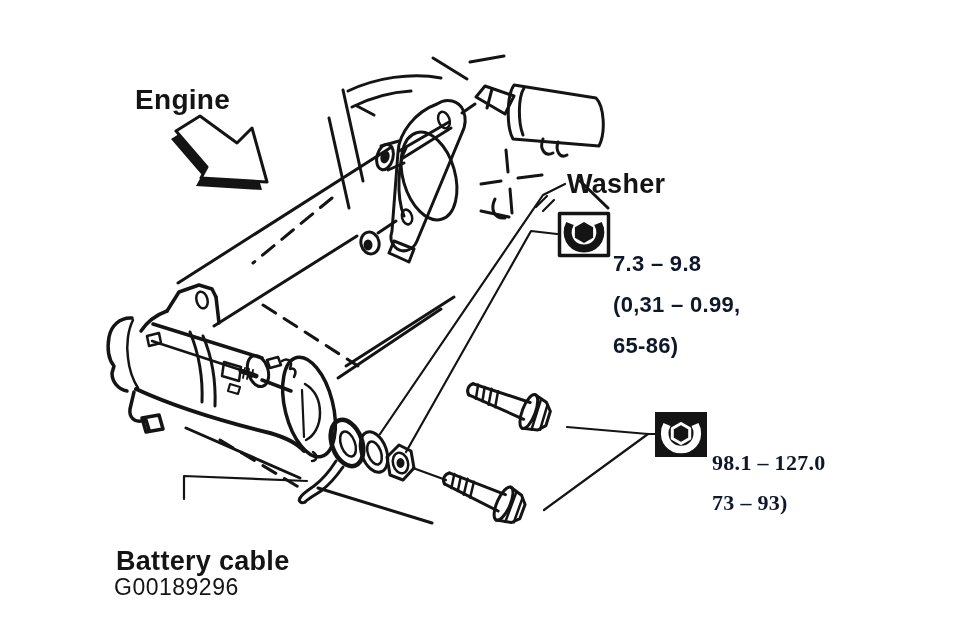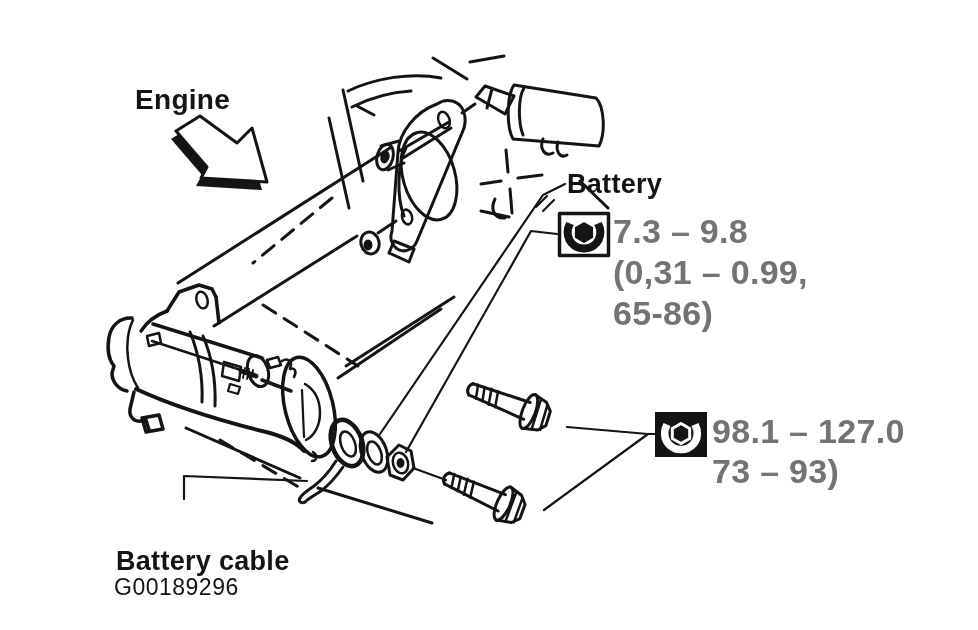--- a/index.html
+++ b/index.html
@@ -8,24 +8,24 @@
     overflow:hidden;font-family:"Liberation Sans",sans-serif;
   }
   .canvas svg{position:absolute;left:0;top:0;}
   .lbl{
     position:absolute;color:#141414;font-weight:700;white-space:pre;
     font-family:"Liberation Sans",sans-serif;letter-spacing:.3px;
   }
   .lbl-engine{left:116px;top:84px;font-size:28px;margin-left:19px;}
   .lbl-washer{left:567px;top:169px;font-size:27px;}
   .lbl-battery{left:116px;top:506px;font-size:27px;margin-top:40px;}
-  .spec{position:absolute;color:#737373;font-weight:700;font-size:34px;letter-spacing:.3px;}
+  .spec{position:absolute;color:#0f172a;font-weight:700;font-size:22px;letter-spacing:.3px;margin-top:32px;}
   .spec div{white-space:pre;}
   .spec1{left:613px;top:211px;line-height:41px;}
-  .spec2{left:712px;top:411px;line-height:40px;}
+  .spec2{left:712px;top:411px;line-height:40px;font-family:Liberation Serif, serif;}
   .gcode{
     position:absolute;left:114px;top:574px;font-size:23px;font-weight:400;
     color:#141414;letter-spacing:.5px;text-align:center;
   }
 </style>
 </head>
 <body>
 
 <div class="canvas">
 
@@ -189,21 +189,21 @@
         <g transform="translate(26,21.5)">
           <path d="M-14,-9 L-16,-4 C-18,8 -10,16 0,16 C10,16 18,8 16,-4 L14,-9" stroke="#ffffff" stroke-width="7.5" stroke-linecap="butt" stroke-linejoin="miter"></path>
           <path d="M0,-10 L8.7,-5 L8.7,5 L0,10 L-8.7,5 L-8.7,-5 Z" fill="none" stroke="#ffffff" stroke-width="3"></path>
         </g>
       </g>
 
     </g>
   </svg>
 
   <div class="lbl lbl-engine">Engine</div>
-  <div class="lbl lbl-washer">Battery</div>
+  <div class="lbl lbl-washer">Washer</div>
   <div class="lbl lbl-battery">Battery cable</div>
 
   <div class="spec spec1">
     <div>7.3 – 9.8</div>
     <div>(0,31 – 0.99,</div>
     <div>65-86)</div>
   </div>
 
   <div class="spec spec2">
     <div>98.1 – 127.0</div>

